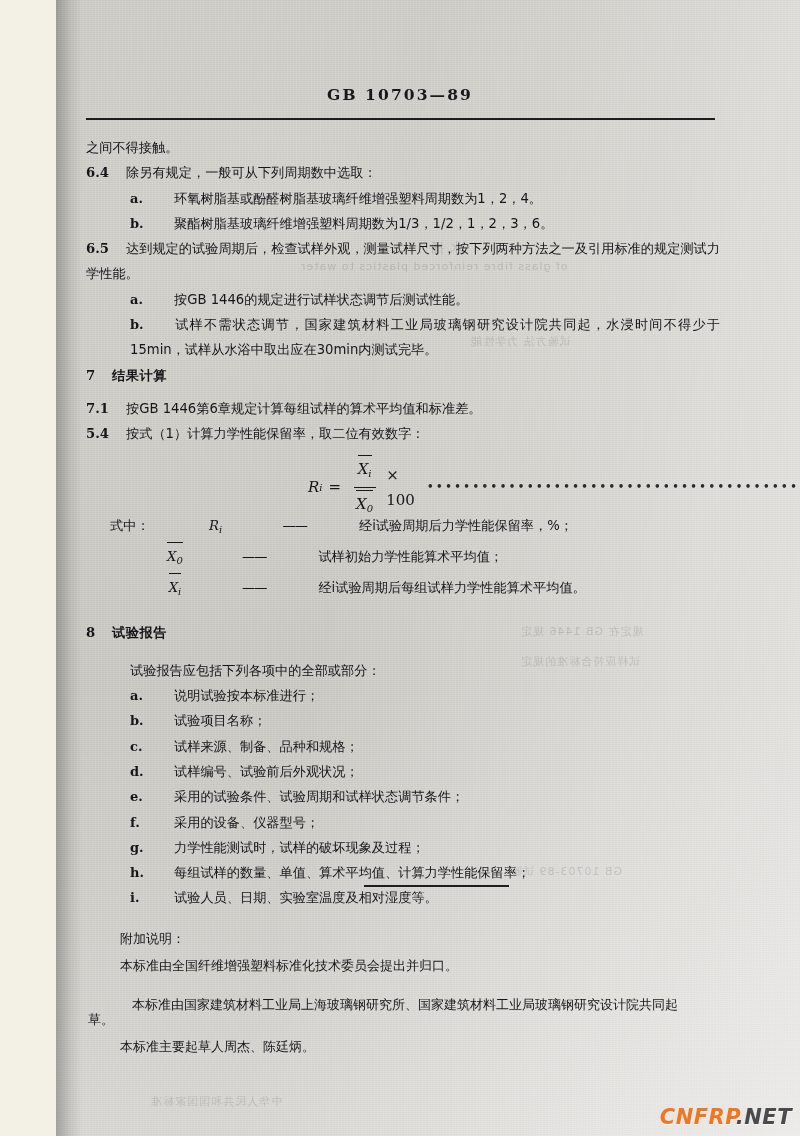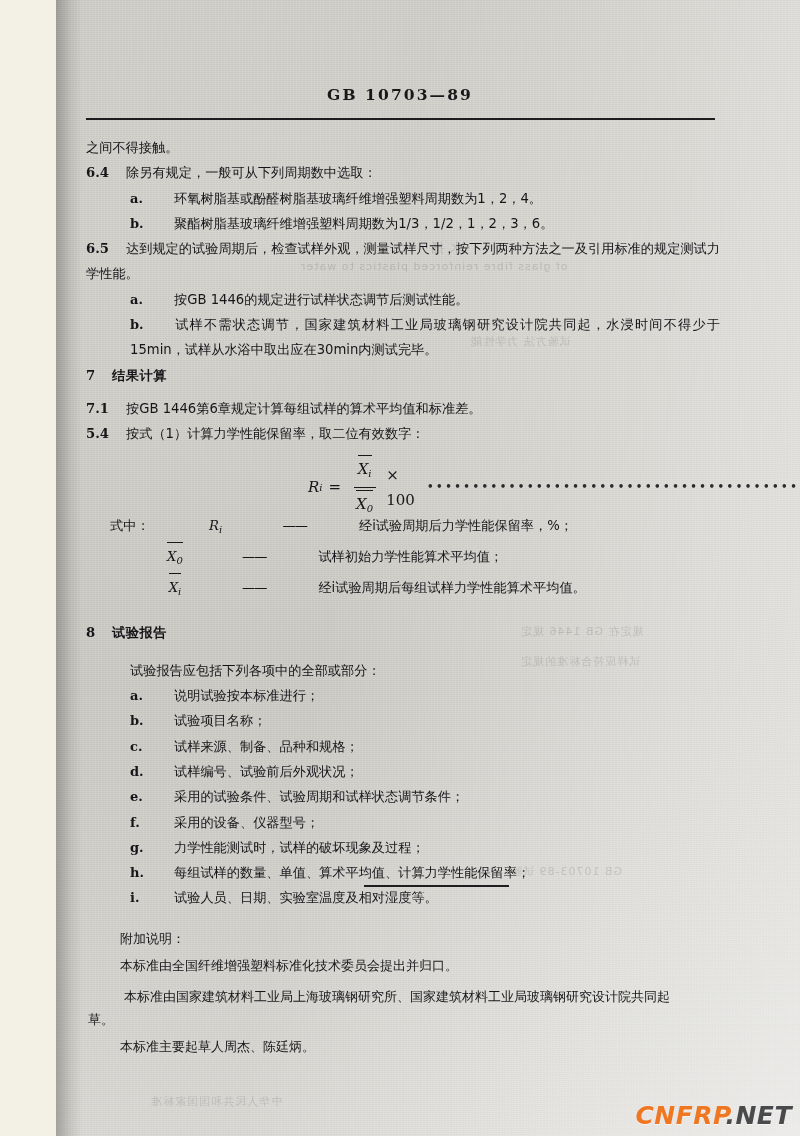--- a/index.html
+++ b/index.html
@@ -204,21 +204,21 @@
   }
 
   
   .watermark {
     position: absolute;
     right: 8px;
     bottom: 8px;
     font-family: "DejaVu Sans", "Liberation Sans", sans-serif;
     font-weight: bold;
     font-style: italic;
-    font-size: 25px;
+    font-size: 21px;
     letter-spacing: .5px;
     line-height: 1;
     text-shadow: 0 1px 0 rgba(255,255,255,.55);
     margin-top: 20px;
   }
   .wm-a { color: #ef7722; }
   .wm-b { color: #4a4a4c; }
 </style>
 </head>
 <body>
@@ -329,21 +329,21 @@
       <p class="p indent-a"><span class="item-l">h.</span><span>每组试样的数量、单值、算术平均值、计算力学性能保留率；</span></p>
       <p class="p indent-a"><span class="item-l">i.</span><span>试验人员、日期、实验室温度及相对湿度等。</span></p>
 
     </div>
 
     <div class="divider"></div>
 
     <div class="append">
       <p class="p" style="margin:0;">附加说明：</p>
       <p class="p" style="margin:0;">本标准由全国纤维增强塑料标准化技术委员会提出并归口。</p>
-      <p class="p" style="margin:4px; white-space:nowrap;">本标准由国家建筑材料工业局上海玻璃钢研究所、国家建筑材料工业局玻璃钢研究设计院共同起</p>
+      <p class="p" style="margin:12px; white-space:nowrap;">本标准由国家建筑材料工业局上海玻璃钢研究所、国家建筑材料工业局玻璃钢研究设计院共同起</p>
       <p class="p wrapback" style="margin:0;">草。</p>
       <p class="p last" style="margin:0;">本标准主要起草人周杰、陈廷炳。</p>
     </div>
 
   </div>
 
   <div class="watermark">
     <span class="wm-a">CNFRP</span><span class="wm-b">.NET</span>
   </div>
 </div>

